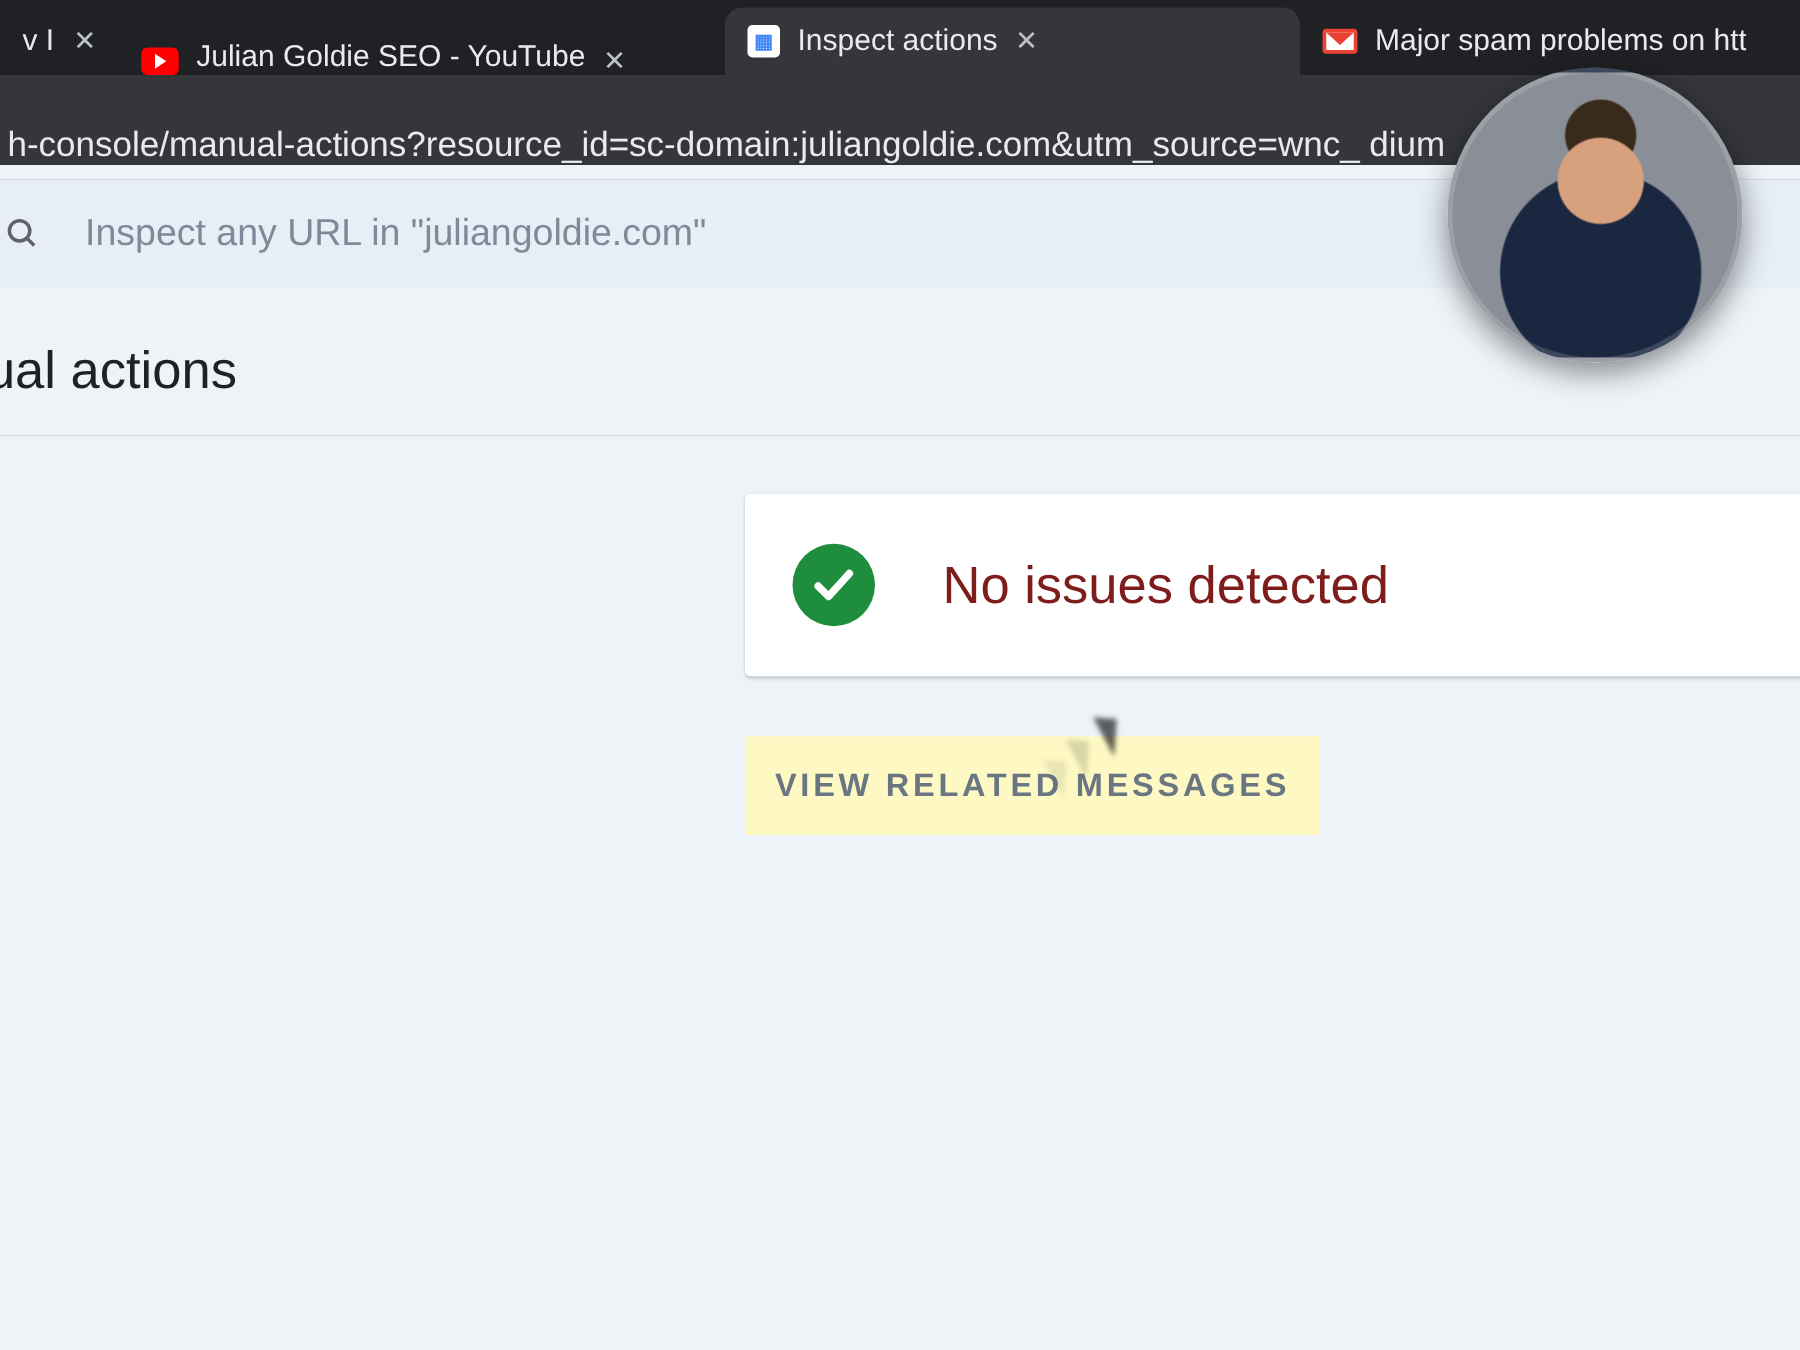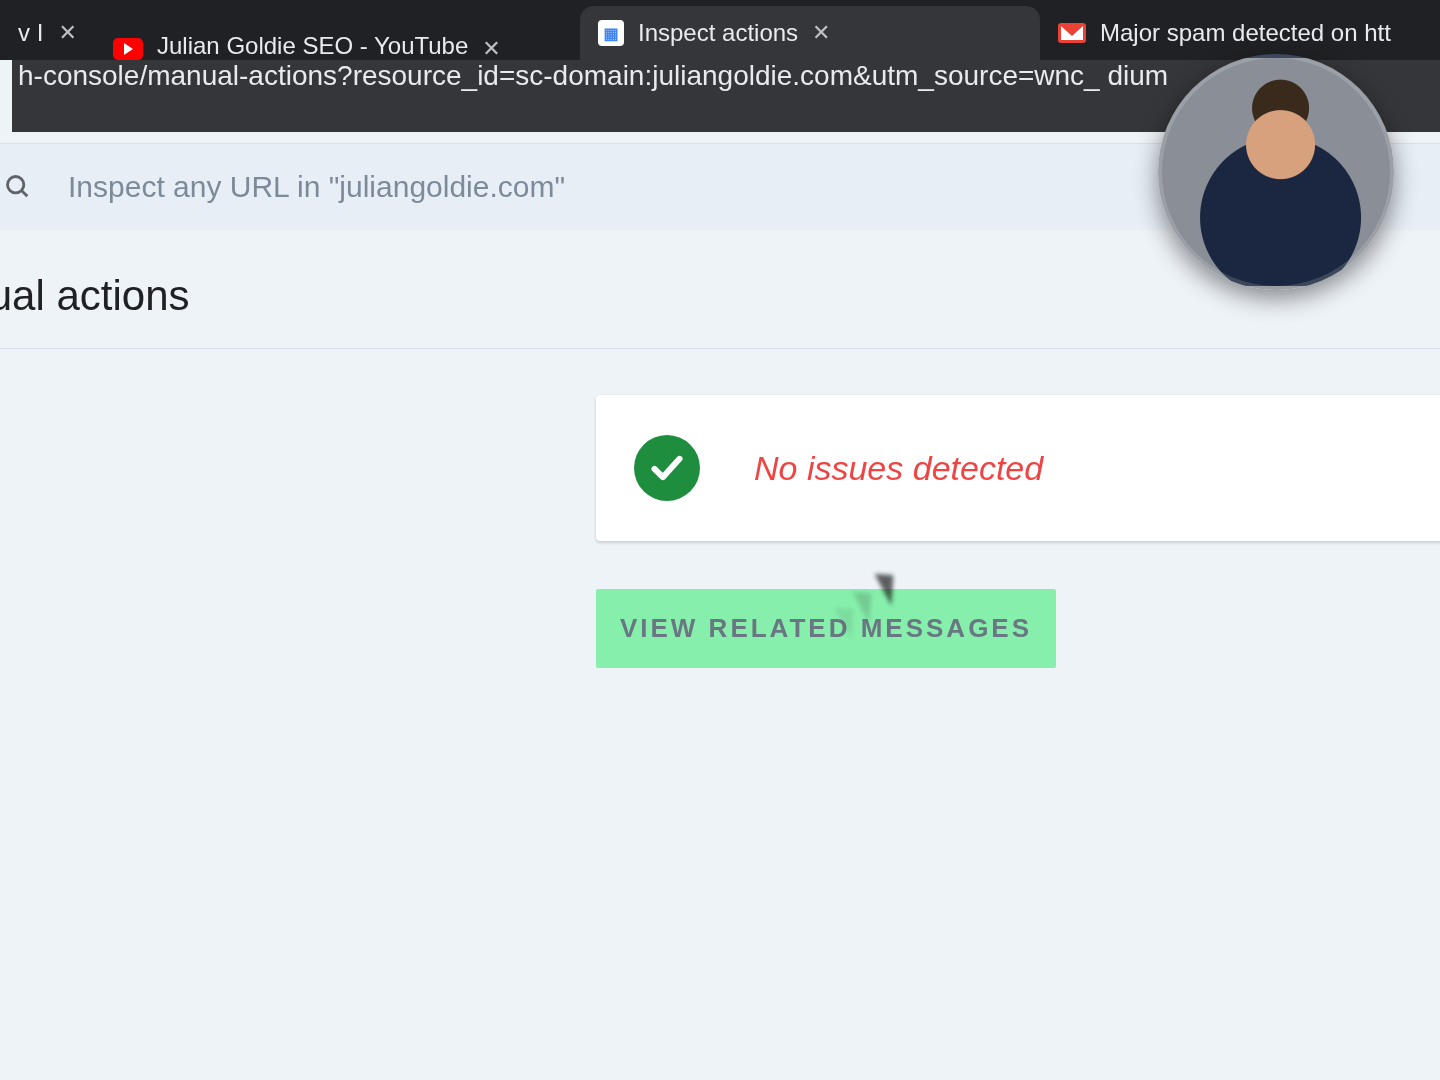--- a/index.html
+++ b/index.html
@@ -64,23 +64,22 @@
     content: ""; position: absolute; left: 0; top: 0;
     border-left: 11px solid transparent; border-right: 11px solid transparent;
     border-top: 10px solid #ea4335;
   }
 
   
   .addr-bar {
     height: 72px;
     background: #35363a;
     display: flex;
-    align-items: flex-start;
+    align-items: flex-end;
     padding: 0 6px;
-    margin-left: 12px;
   }
   .addr-bar .url {
     color: #e8eaed;
     font-size: 28px;
     white-space: nowrap;
     overflow: hidden;
   }
 
   
   .chrome-divider { height: 12px; background: #eef3f8; border-bottom: 1px solid #d7e0ea; }
@@ -137,29 +136,28 @@
     gap: 54px;
   }
   .check-badge {
     width: 66px; height: 66px; border-radius: 50%;
     background: #1e8e3e;
     display: flex; align-items: center; justify-content: center;
     flex: 0 0 66px;
   }
   .check-badge svg { width: 40px; height: 40px; }
   .status-text {
-    font-size: 34px;
-    color: #ef4444;
-    font-style: italic;
+    font-size: 42px;
+    color: #7f1d1d;
   }
 
   .related-btn {
     margin: 48px 0 0 596px;
     width: 460px;
-    background: #86efac;
+    background: #fef9c3;
     color: #6a7682;
     font-size: 26px;
     letter-spacing: 3px;
     font-weight: 600;
     text-align: center;
     padding: 24px 10px;
     border: none;
     border-radius: 2px;
     cursor: default;
   }
@@ -216,21 +214,21 @@
     <span class="label">Julian Goldie SEO - YouTube</span>
     <span class="close">✕</span>
   </div>
   <div class="tab active tab2">
     <span class="gsc-favicon">▦</span>
     <span class="label">Inspect actions</span>
     <span class="close">✕</span>
   </div>
   <div class="tab background tab3">
     <span class="gmail-icon"></span>
-    <span class="label">Major spam detected on htt</span>
+    <span class="label">Major spam problems on htt</span>
   </div>
 </div>
 
 <div class="addr-bar">
   <span class="url">h-console/manual-actions?resource_id=sc-domain:juliangoldie.com&amp;utm_source=wnc_           dium</span>
 </div>
 
 <div class="chrome-divider"></div>
 
 <div class="inspect-bar">

